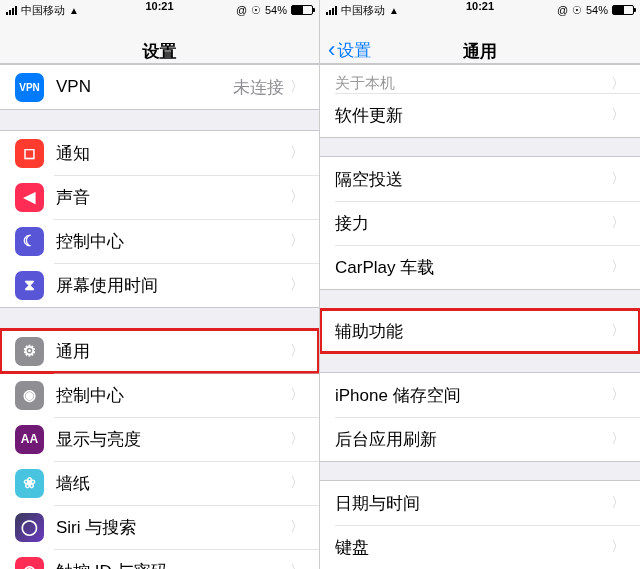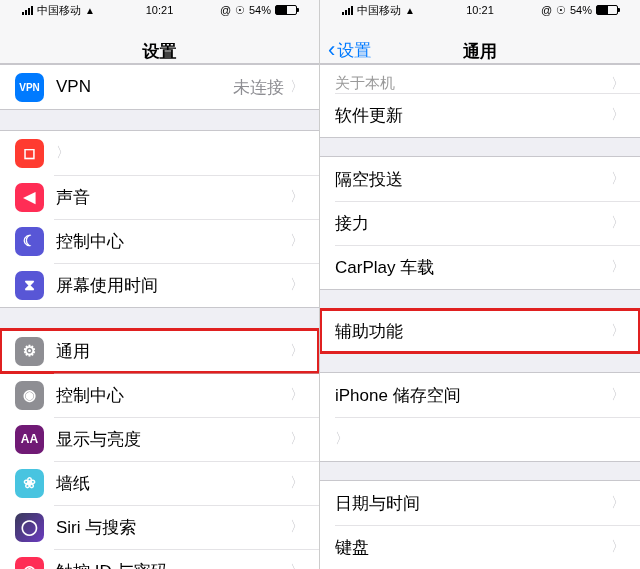--- a/index.html
+++ b/index.html
@@ -1,22 +1,22 @@
 <!DOCTYPE html>
 <html><head>
 <meta charset="utf-8">
 <style>
   * { box-sizing: border-box; margin: 0; padding: 0; }
   body { font-family: -apple-system, "Helvetica Neue", Arial, sans-serif; background: #fff; }
   .wrap { display: flex; width: 640px; height: 569px; }
   .screen { width: 320px; height: 569px; background: #efeff4; position: relative; overflow: hidden; border-right: 1px solid #ccc; }
   .screen:last-child { border-right: none; }
-  .status-bar { height: 20px; background: #f7f7f8; display: flex; align-items: center; justify-content: space-between; padding: 0 22px; font-size: 11px; font-weight: 500; }
+  .status-bar { height: 20px; background: #f7f7f8; display: flex; justify-content: space-between; padding: 0 6px; font-size: 11px; font-weight: 500; }
   .status-left, .status-right { display: flex; align-items: center; gap: 4px; }
-  .status-center { position: absolute; left: 50%; transform: translateX(-50%); font-weight: 400; }
+  .status-center { position: absolute; left: 50%; transform: translateX(-50%); font-weight: 700; }
   .signal { display: flex; align-items: flex-end; gap: 1px; }
   .signal span { width: 2px; background: #000; }
   .signal span:nth-child(1){height:3px}.signal span:nth-child(2){height:5px}.signal span:nth-child(3){height:7px}.signal span:nth-child(4){height:9px}
   .wifi-icon { font-size: 10px; }
   .battery { width: 22px; height: 10px; border: 1px solid #000; border-radius: 2px; position: relative; }
   .battery::after { content:''; position:absolute; right:-3px; top:2px; width:2px; height:4px; background:#000; border-radius:0 1px 1px 0;}
   .battery-fill { height:100%; width:54%; background:#000; }
   .nav-bar { height: 44px; background: #f7f7f8; border-bottom: 1px solid #c8c7cc; display: flex; align-items: flex-end; justify-content: center; position: relative; }
   .nav-title { font-size: 17px; font-weight: 600; }
   .nav-back { position: absolute; left: 8px; display: flex; align-items: center; color: #007aff; font-size: 17px; }
@@ -78,20 +78,21 @@
             </div>
           <div class="label">VPN</div>
           <div class="detail">未连接</div>
           <div class="chevron">〉</div>
         </div>
       </div>
 
       <div class="group">
         <div class="row iconrow">
           <div class="icon bg-red">◻</div>
+          <div class="label">通知</div>
           <div class="chevron">〉</div>
         </div>
         <div class="row iconrow">
           <div class="icon bg-red2">◀</div>
           <div class="label">声音</div>
           <div class="chevron">〉</div>
         </div>
         <div class="row iconrow">
           <div class="icon bg-purple">☾</div>
           <div class="label">控制中心</div>
@@ -202,20 +203,21 @@
           <div class="chevron">〉</div>
         </div>
       </div>
 
       <div class="group tight">
         <div class="row">
           <div class="label">iPhone 储存空间</div>
           <div class="chevron">〉</div>
         </div>
         <div class="row">
+          <div class="label">后台应用刷新</div>
           <div class="chevron">〉</div>
         </div>
       </div>
 
       <div class="group tight">
         <div class="row">
           <div class="label">日期与时间</div>
           <div class="chevron">〉</div>
         </div>
         <div class="row">

